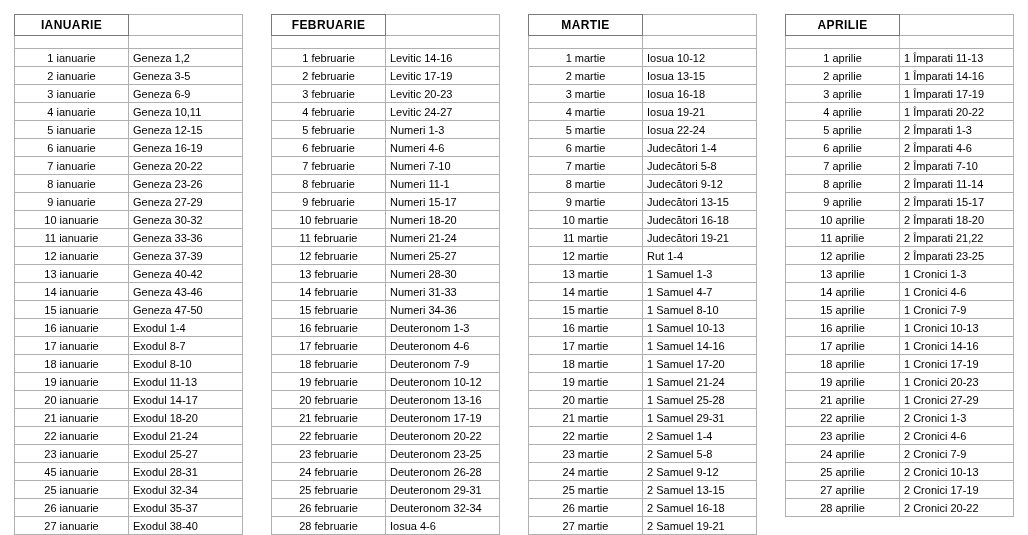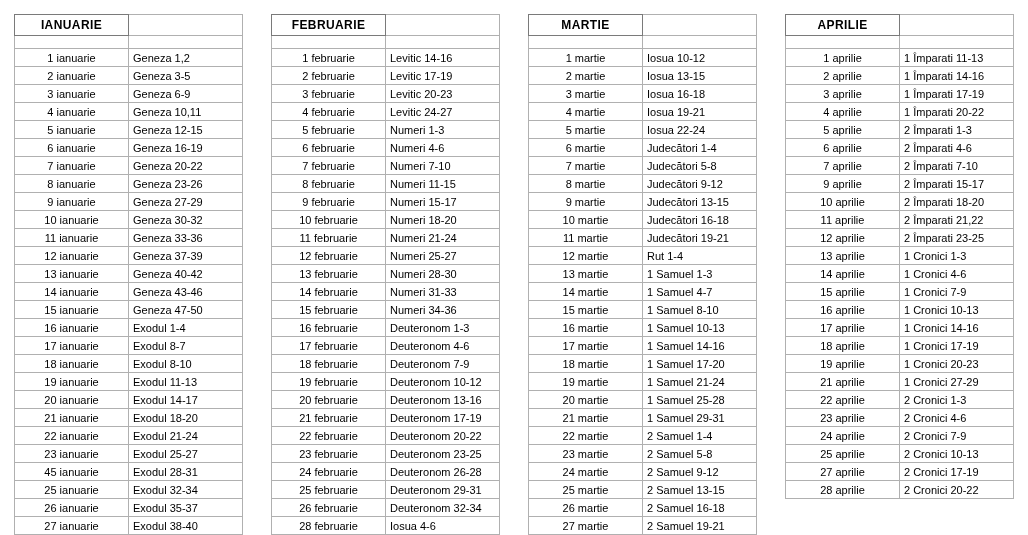--- a/index.html
+++ b/index.html
@@ -243,21 +243,21 @@
             <tr>
               <td class="date-cell">6 februarie</td>
               <td class="ref-cell">Numeri 4-6</td>
             </tr>
             <tr>
               <td class="date-cell">7 februarie</td>
               <td class="ref-cell">Numeri 7-10</td>
             </tr>
             <tr>
               <td class="date-cell">8 februarie</td>
-              <td class="ref-cell">Numeri 11-15</td>
+              <td class="ref-cell">Numeri 11-1</td>
             </tr>
             <tr>
               <td class="date-cell">9 februarie</td>
               <td class="ref-cell">Numeri 15-17</td>
             </tr>
             <tr>
               <td class="date-cell">10 februarie</td>
               <td class="ref-cell">Numeri 18-20</td>
             </tr>
             <tr>
@@ -492,20 +492,24 @@
             </tr>
             <tr>
               <td class="date-cell">6 aprilie</td>
               <td class="ref-cell">2 Împarati 4-6</td>
             </tr>
             <tr>
               <td class="date-cell">7 aprilie</td>
               <td class="ref-cell">2 Împarati 7-10</td>
             </tr>
             <tr>
+              <td class="date-cell">8 aprilie</td>
+              <td class="ref-cell">2 Împarati 11-14</td>
+            </tr>
+            <tr>
               <td class="date-cell">9 aprilie</td>
               <td class="ref-cell">2 Împarati 15-17</td>
             </tr>
             <tr>
               <td class="date-cell">10 aprilie</td>
               <td class="ref-cell">2 Împarati 18-20</td>
             </tr>
             <tr>
               <td class="date-cell">11 aprilie</td>
               <td class="ref-cell">2 Împarati 21,22</td>

